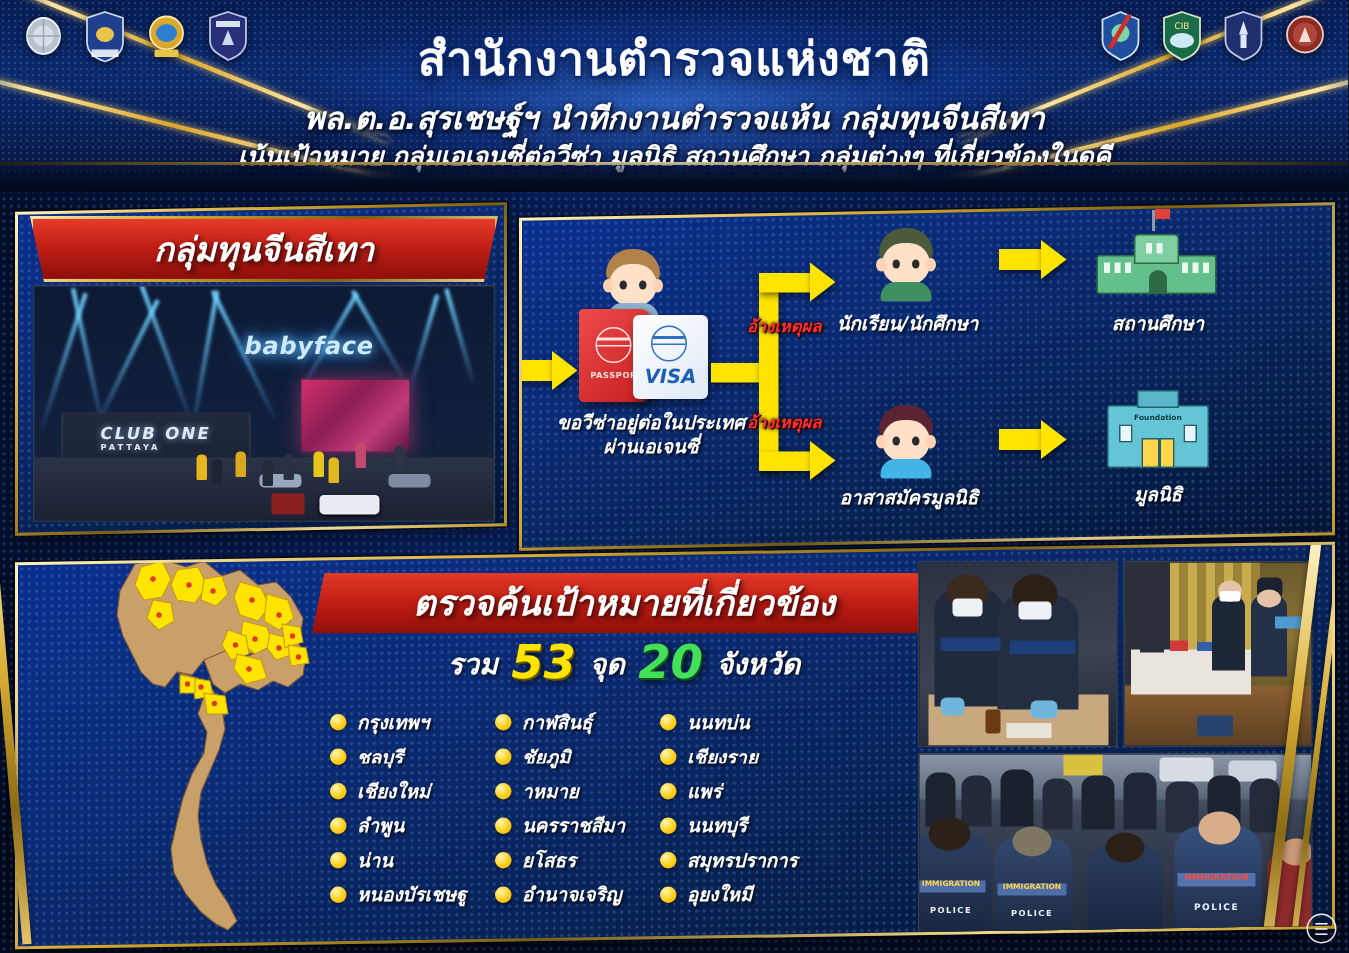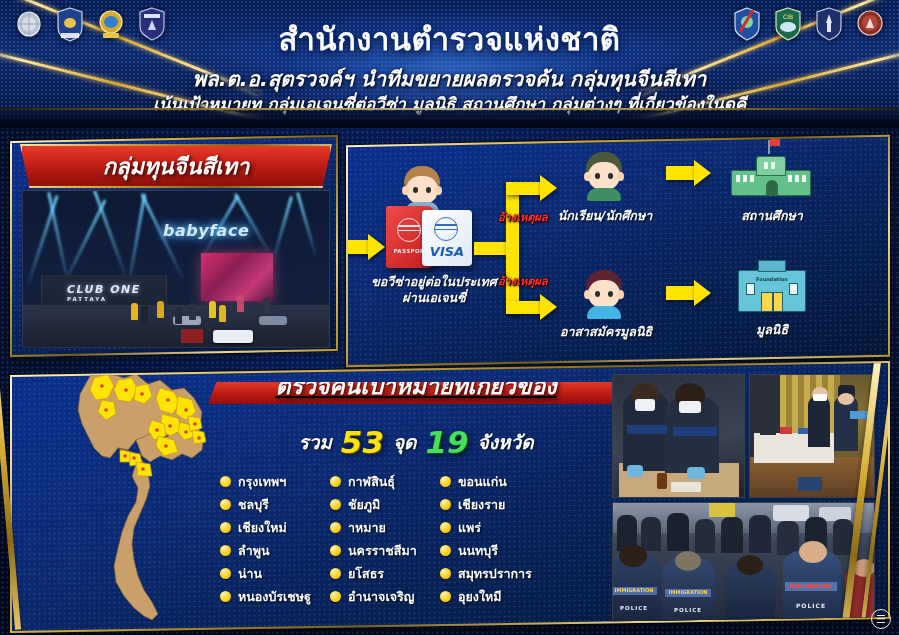--- a/index.html
+++ b/index.html
@@ -207,26 +207,25 @@
   .globe-ico {
     position:absolute; border-radius:50%; border:1.6px solid currentColor;
   }
   .globe-ico::before, .globe-ico::after {
     content:''; position:absolute; left:0; right:0; top:50%; height:1.4px; background: currentColor;
   }
   .globe-ico::after { top:28%; }
 
   
   #bottom-ribbon {
-    position:absolute; left: 196px; top: 12px; width: 416px; height: 22px;
+    position:absolute; left: 196px; top: 12px; width: 416px; height: 40px;
     background: linear-gradient(180deg,#e33a28 0%, #c01d14 50%, #930f0a 100%);
-    display:flex; align-items:flex-end; justify-content:center;
+    display:flex; align-items:center; justify-content:center;
     clip-path: polygon(2% 0, 100% 0, 98% 100%, 0 100%);
     box-shadow:0 2px 8px rgba(0,0,0,.55);
-    text-decoration:underline;
   }
   #bottom-ribbon span {
     font-size: 23px; font-weight:700; font-style:italic; color:#fff;
     text-shadow: 1px 1px 0 #6b0a06, 2px 2px 5px rgba(0,0,0,.7);
   }
   #bottom-count {
     position:absolute; left: 196px; top: 54px; width: 416px; height: 36px;
     display:flex; align-items:center; justify-content:center; gap: 9px;
     font-style:italic; font-weight:700; color:#fff;
   }
@@ -242,21 +241,21 @@
 
   .prov-col { position:absolute; top: 100px; }
   .prov-item { display:flex; align-items:center; gap:7px; height: 23px; }
   .prov-dot {
     width:11px; height:11px; border-radius:50%;
     background: radial-gradient(circle at 35% 30%, #fff6b0, #ffcf1a 55%, #e0a800);
     box-shadow: 0 1px 2px rgba(0,0,0,.5);
     flex: none;
   }
   .prov-name {
-    color:#fff; font-size:12.5px; font-weight:700; 
+    color:#fff; font-size:12.5px; font-weight:700; font-style:italic;
     text-shadow: 1px 1px 2px rgba(0,0,0,.8);
     white-space: nowrap;
   }
 
   
   #map-wrap { position:absolute; left: 20px; top: 0px; width: 185px; height: 256px; }
 
   
   .photo {
     position:absolute; overflow:hidden; border:1px solid rgba(255,255,255,.18);
@@ -302,22 +301,22 @@
     <div class="hdr-dots"></div>
     <div class="hdr-glow"></div>
 
     <div class="gold-v" style="left:-30px; top:36px; width:300px; transform:rotate(22deg);"></div>
     <div class="gold-v" style="left:-50px; top:82px; width:330px; transform:rotate(14deg);"></div>
     <div class="gold-v" style="right:-30px; top:36px; width:300px; transform:rotate(-22deg);"></div>
     <div class="gold-v" style="right:-50px; top:82px; width:330px; transform:rotate(-14deg);"></div>
     <div class="gold-v" style="left:50%; margin-left:-160px; top:120px; width:320px;"></div>
 
     <div id="title-main">สำนักงานตำรวจแห่งชาติ</div>
-    <div id="title-sub1">พล.ต.อ.สุตรวจค์ฯ นำทีมขยายผลตรวจค้น กลุ่มทุนจีนสีเทา</div>
-    <div id="title-sub2">เน้นเป้าหมายท กลุ่มเอเจนซี่ต่อวีซ่า มูลนิธิ สถานศึกษา กลุ่มต่างๆ ที่เกี่ยวข้องในดคี</div>
+    <div id="title-sub1">พล.ต.อ.สุรเชษฐ์ฯ นำทีกงานตำรวจแห้น กลุ่มทุนจีนสีเทา</div>
+    <div id="title-sub2">เน้นเป้าหมาย กลุ่มเอเจนซี่ต่อวีซ่า มูลนิธิ สถานศึกษา กลุ่มต่างๆ ที่เกี่ยวข้องในดคี</div>
 
     <div class="badge-row" id="badges-left">
       <div class="badge">
         <svg class="shape" viewBox="0 0 30 36">
             <ellipse cx="15" cy="18" rx="11" ry="12" fill="#b9c2cf" stroke="#eef2f8" stroke-width="1.2"></ellipse>
             <circle cx="15" cy="18" r="7" fill="#d8dee8"></circle>
             <path d="M4 18h22M15 7v22" stroke="#9aa5b5" stroke-width="1"></path>
           </svg>
       </div>
       <div class="badge">
@@ -575,21 +574,21 @@
         </svg>
       </div>
 
       <div id="bottom-ribbon">
         <span>ตรวจค้นเป้าหมายที่เกี่ยวข้อง</span>
       </div>
       <div id="bottom-count">
         <span class="w">รวม</span>
         <span class="n-yellow">53</span>
         <span class="w">จุด</span>
-        <span class="n-green">19</span>
+        <span class="n-green">20</span>
         <span class="w">จังหวัด</span>
       </div>
 
       <div class="prov-col" style="left:208px;">
         <div class="prov-item">
             <span class="prov-dot"></span>
             <span class="prov-name">กรุงเทพฯ</span>
           </div>
         <div class="prov-item">
             <span class="prov-dot"></span>
@@ -636,21 +635,21 @@
           </div>
         <div class="prov-item">
             <span class="prov-dot"></span>
             <span class="prov-name">อำนาจเจริญ</span>
           </div>
       </div>
 
       <div class="prov-col" style="left:428px;">
         <div class="prov-item">
             <span class="prov-dot"></span>
-            <span class="prov-name">ขอนแก่น</span>
+            <span class="prov-name">นนทบ่น</span>
           </div>
         <div class="prov-item">
             <span class="prov-dot"></span>
             <span class="prov-name">เชียงราย</span>
           </div>
         <div class="prov-item">
             <span class="prov-dot"></span>
             <span class="prov-name">แพร่</span>
           </div>
         <div class="prov-item">

